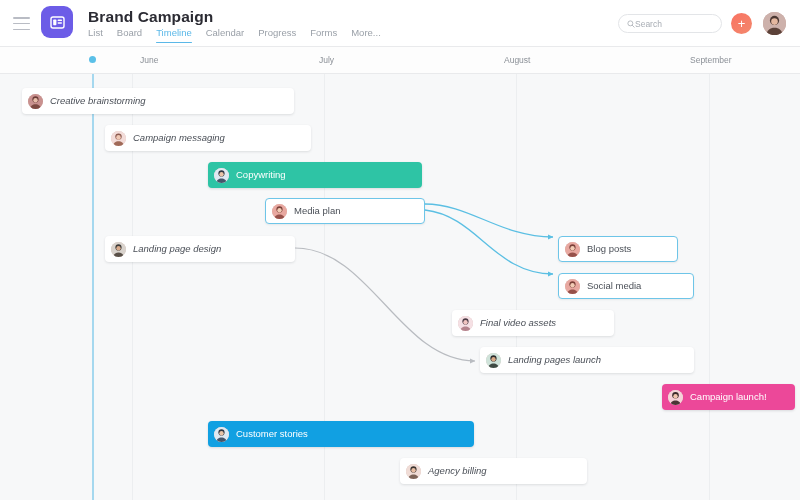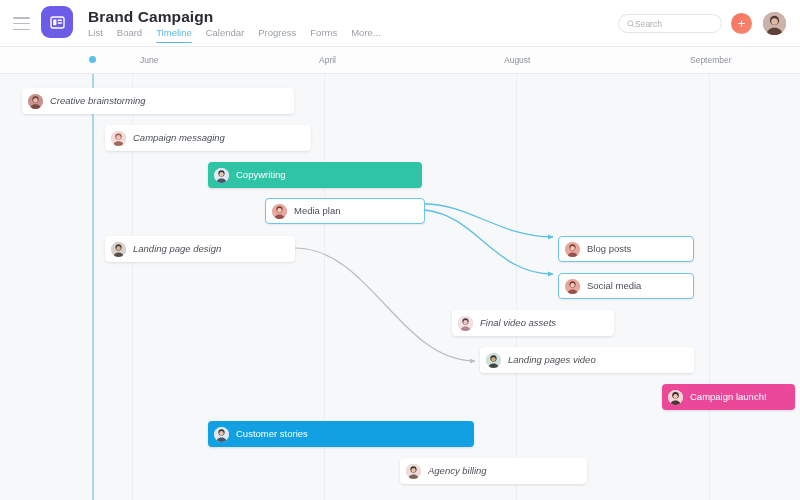--- a/index.html
+++ b/index.html
@@ -175,21 +175,21 @@
         <rect width="23" height="23" fill="#cdb1ab"></rect>
         <circle cx="11.5" cy="8.4" r="4.6" fill="#4b3832"></circle>
         <circle cx="11.5" cy="9.6" r="3.3" fill="#e4b79f"></circle>
         <path d="M3.5 23c0-4.6 3.6-7.2 8-7.2s8 2.6 8 7.2z" fill="#5c4239"></path>
       </svg>
     </div>
   </div>
 
   <div class="tl-header">
     <div class="month" style="left:140px">June</div>
-    <div class="month" style="left:319px">April</div>
+    <div class="month" style="left:319px">July</div>
     <div class="month" style="left:504px">August</div>
     <div class="month" style="left:690px">September</div>
   </div>
 
   <div class="grid">
 
     <div class="col-line" style="left:132px"></div>
     <div class="col-line" style="left:324px"></div>
     <div class="col-line" style="left:516px"></div>
     <div class="col-line" style="left:709px"></div>
@@ -268,21 +268,21 @@
         <svg width="15" height="15" viewBox="0 0 15 15">
             <rect width="15" height="15" fill="#d9d3cd"></rect>
             <circle cx="7.5" cy="5.4" r="3.1" fill="#3c3a38"></circle>
             <circle cx="7.5" cy="6.3" r="2.2" fill="#d9ab8c"></circle>
             <path d="M2.4 15c0-2.9 2.3-4.6 5.1-4.6s5.1 1.7 5.1 4.6z" fill="#5a5048"></path>
           </svg>
       </span>
       <span class="lbl">Landing page design</span>
     </div>
 
-    <div class="bar outlined" style="left:558px; top:162px; width:136px">
+    <div class="bar outlined" style="left:558px; top:162px; width:120px">
       <span class="av">
         <svg width="15" height="15" viewBox="0 0 15 15">
             <rect width="15" height="15" fill="#e8a8a0"></rect>
             <circle cx="7.5" cy="5.4" r="3.1" fill="#7a4038"></circle>
             <circle cx="7.5" cy="6.3" r="2.2" fill="#f2cbb4"></circle>
             <path d="M2.4 15c0-2.9 2.3-4.6 5.1-4.6s5.1 1.7 5.1 4.6z" fill="#96514a"></path>
           </svg>
       </span>
       <span class="lbl">Blog posts</span>
     </div>
@@ -313,21 +313,21 @@
 
     <div class="bar plain" style="left:480px; top:273px; width:214px">
       <span class="av">
         <svg width="15" height="15" viewBox="0 0 15 15">
             <rect width="15" height="15" fill="#cfe3da"></rect>
             <circle cx="7.5" cy="5.4" r="3.1" fill="#2b2b2b"></circle>
             <circle cx="7.5" cy="6.3" r="2.2" fill="#d9a986"></circle>
             <path d="M2.4 15c0-2.9 2.3-4.6 5.1-4.6s5.1 1.7 5.1 4.6z" fill="#3f4a44"></path>
           </svg>
       </span>
-      <span class="lbl">Landing pages video</span>
+      <span class="lbl">Landing pages launch</span>
     </div>
 
     <div class="bar filled" style="left:640px; top:310px; width:133px; background:#ec4899">
       <span class="av">
         <svg width="15" height="15" viewBox="0 0 15 15">
             <rect width="15" height="15" fill="#f6d2d9"></rect>
             <circle cx="7.5" cy="5.2" r="3.3" fill="#3a2a2a"></circle>
             <circle cx="7.5" cy="6.3" r="2.2" fill="#f0c4ad"></circle>
             <path d="M2.4 15c0-2.9 2.3-4.6 5.1-4.6s5.1 1.7 5.1 4.6z" fill="#4b3436"></path>
           </svg>

